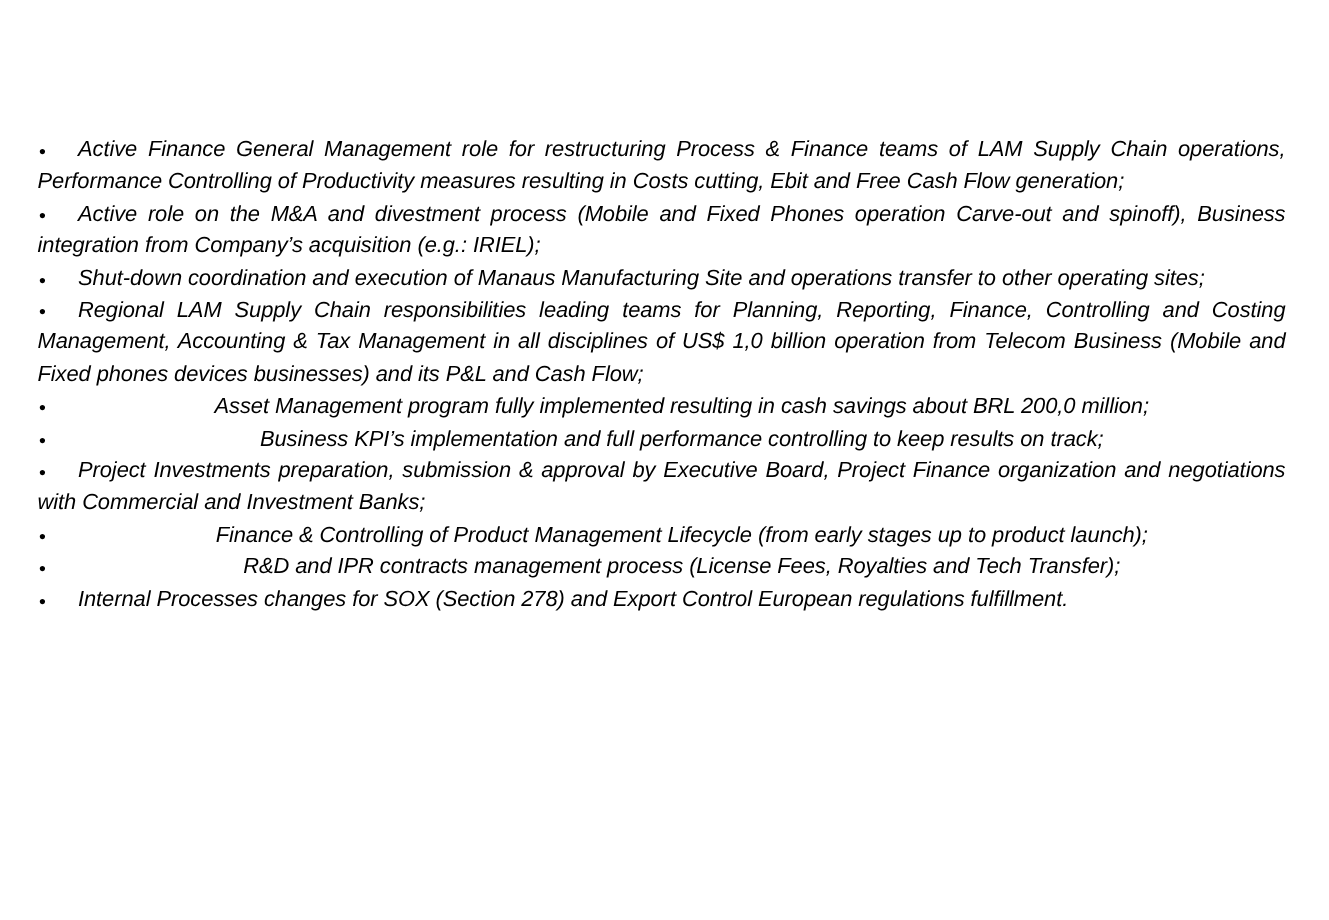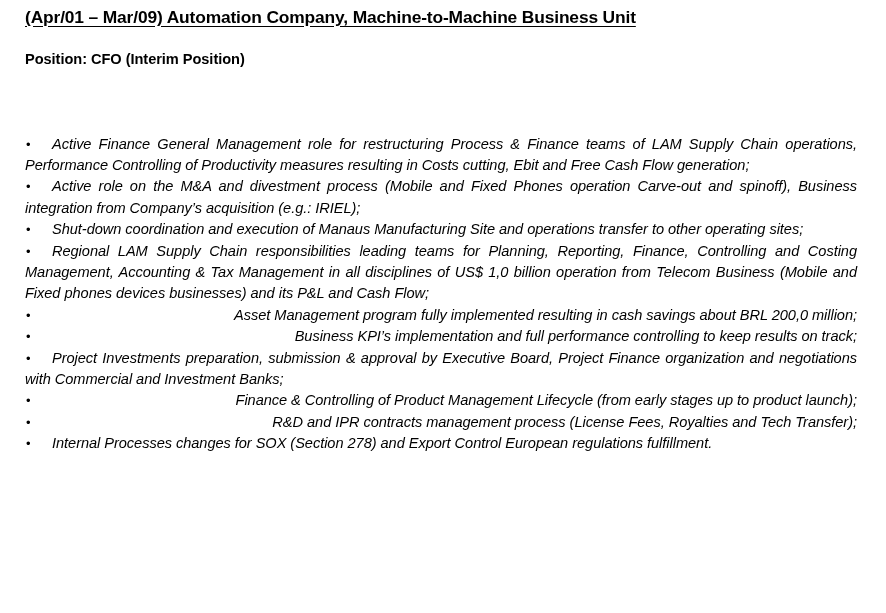--- a/index.html
+++ b/index.html
@@ -86,34 +86,32 @@
   }
 
   .bullet-item .btext {
     display: block;
     text-indent: 27px;
     font-style: italic;
   }
 
   
   .bullet-item.single .btext {
-    text-align: right;
+    text-align: center;
   }
 </style>
 </head>
 <body>
 
 <div class="page">
   <div class="content">
 
-    <h1 class="doc-title">(Apr/01 – Mar/09) Automation Company, Machine-to-Machine Business Unit</h1>
 
     <div class="spacer-lg"></div>
 
-    <p class="sub-heading">Position: CFO (Interim Position)</p>
 
     <div class="spacer-md"></div>
 
 
     <div class="spacer-md"></div>
 
 
     <div class="spacer-sm"></div>
 
     <ul class="bullets">

